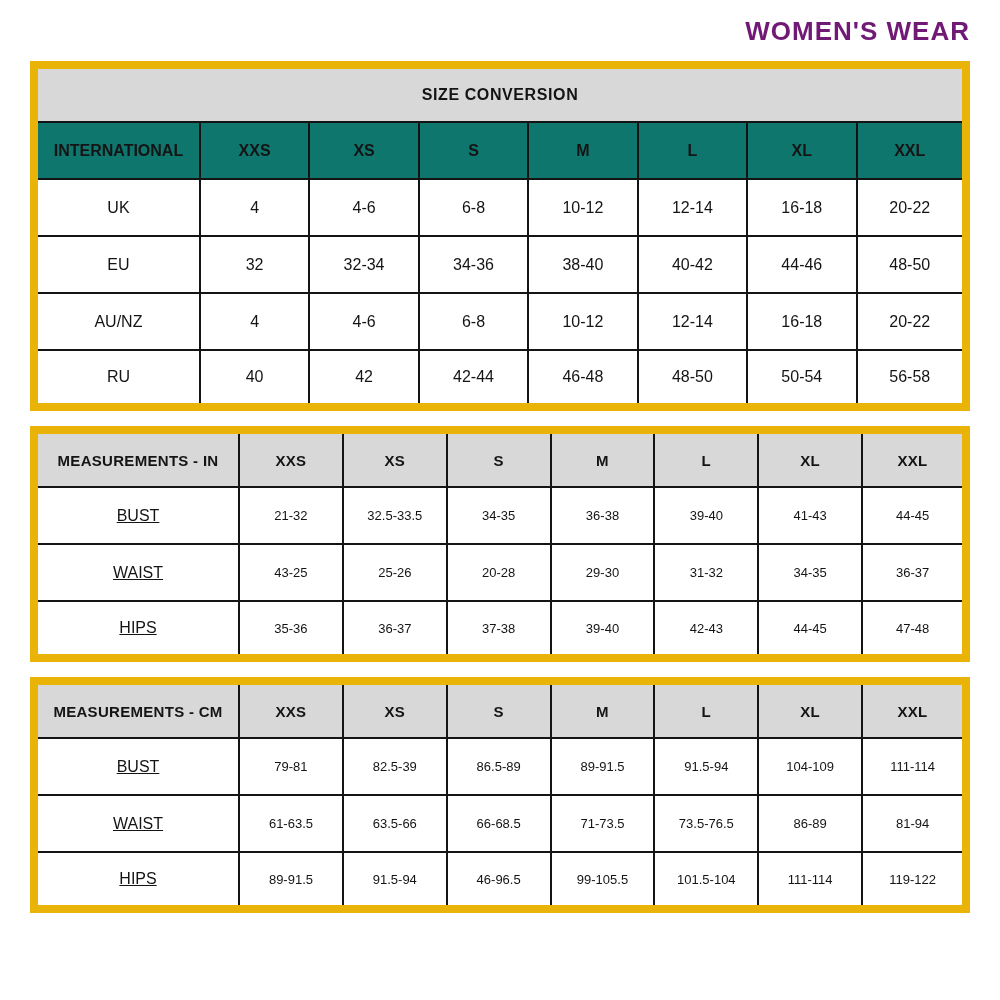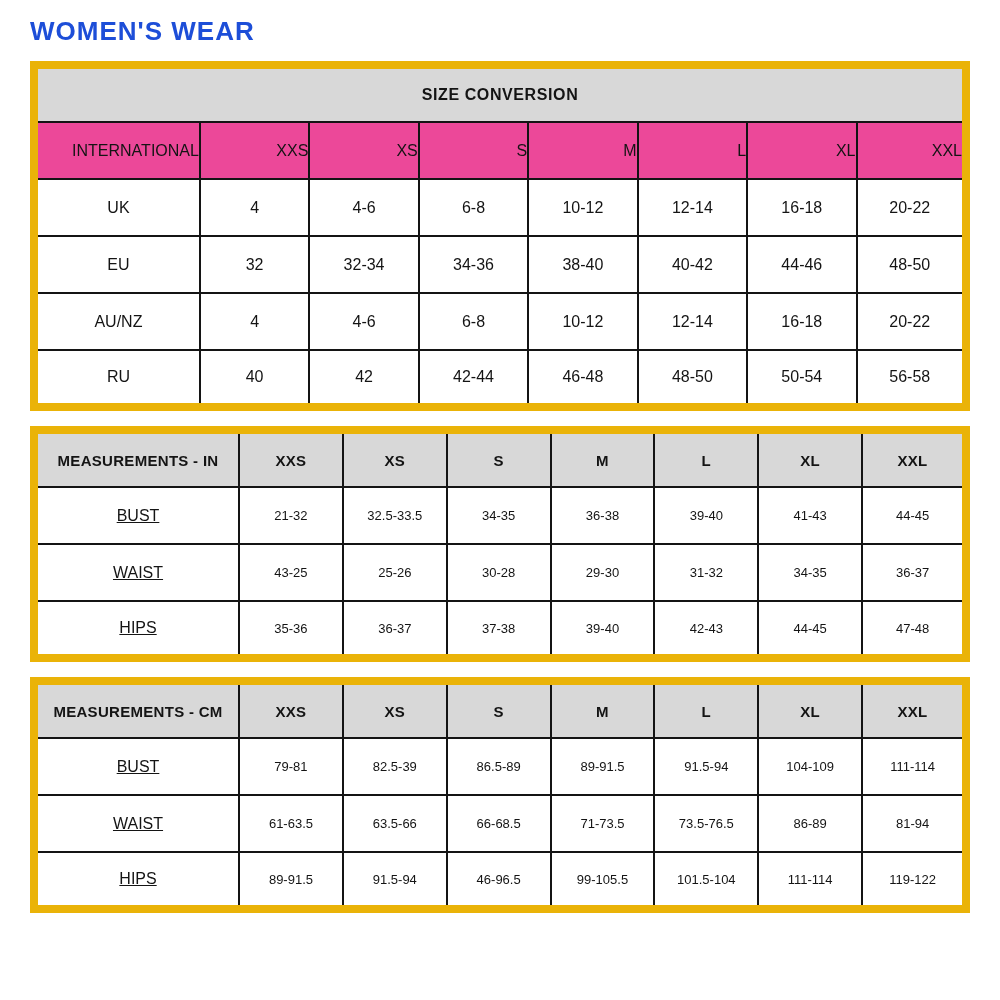--- a/index.html
+++ b/index.html
@@ -4,26 +4,26 @@
 <style>
   * { margin: 0; padding: 0; box-sizing: border-box; }
   html, body {
     width: 1000px; height: 1000px;
     background: #ffffff;
     font-family: "Liberation Sans", sans-serif;
     color: #141414;
   }
   .page { padding: 10px 30px 0 30px; }
   .page-title {
-    text-align: left;
+    text-align: right;
     font-size: 26px;
     font-weight: bold;
     letter-spacing: 1px;
     margin: 6px 0 14px 0;
-    color: #1d4ed8;
+    color: #701a75;
   }
   table.tbl {
     width: 100%;
     border-collapse: collapse;
     table-layout: fixed;
     border: 8px solid #eab308;
     margin-bottom: 15px;
   }
   .tbl th, .tbl td {
     border: 2px solid #141414;
@@ -35,21 +35,21 @@
     overflow: hidden;
   }
   .tbl .tbl-title {
     background: #d8d8d8;
     font-weight: bold;
     font-size: 16px;
     letter-spacing: 0.6px;
   }
   
   table.conv col.label-col { width: 17.8%; }
-  table.conv thead tr.plain-head th { font-size: 16px; font-weight: normal; background: #ec4899; text-align: right; }
+  table.conv thead tr.plain-head th { font-size: 16px; font-weight: bold; background: #0f766e; }
   table.conv tbody th, table.conv tbody td { font-size: 16px; }
   
   table.meas col.label-col { width: 22%; }
   table.meas thead tr.gray-head th {
     background: #d8d8d8;
     font-weight: bold;
     font-size: 15px;
     letter-spacing: 0.3px;
   }
   table.meas tbody th { font-size: 16px; text-decoration: underline; }
@@ -163,21 +163,21 @@
           <td>34-35</td>
           <td>36-38</td>
           <td>39-40</td>
           <td>41-43</td>
           <td>44-45</td>
         </tr>
         <tr>
           <th>WAIST</th>
           <td>43-25</td>
           <td>25-26</td>
-          <td>30-28</td>
+          <td>20-28</td>
           <td>29-30</td>
           <td>31-32</td>
           <td>34-35</td>
           <td>36-37</td>
         </tr>
         <tr>
           <th>HIPS</th>
           <td>35-36</td>
           <td>36-37</td>
           <td>37-38</td>

